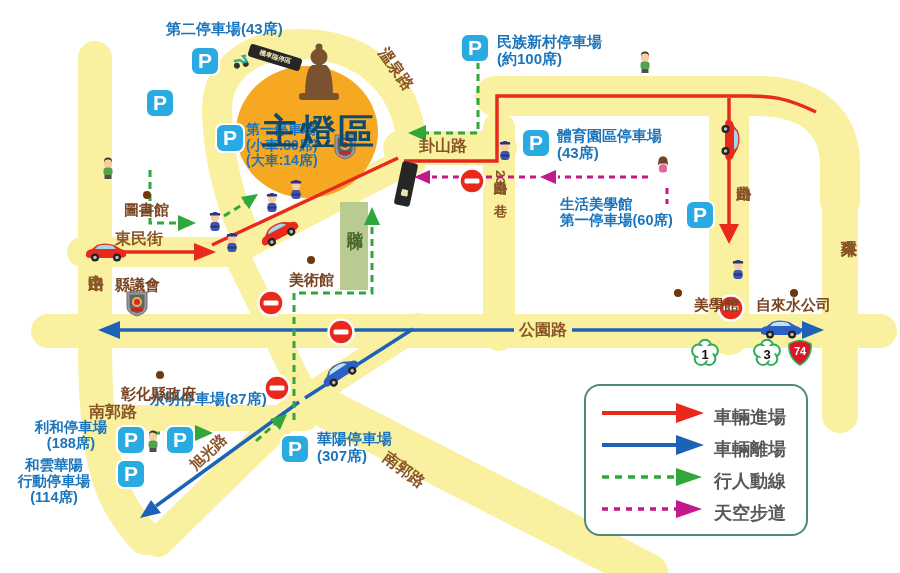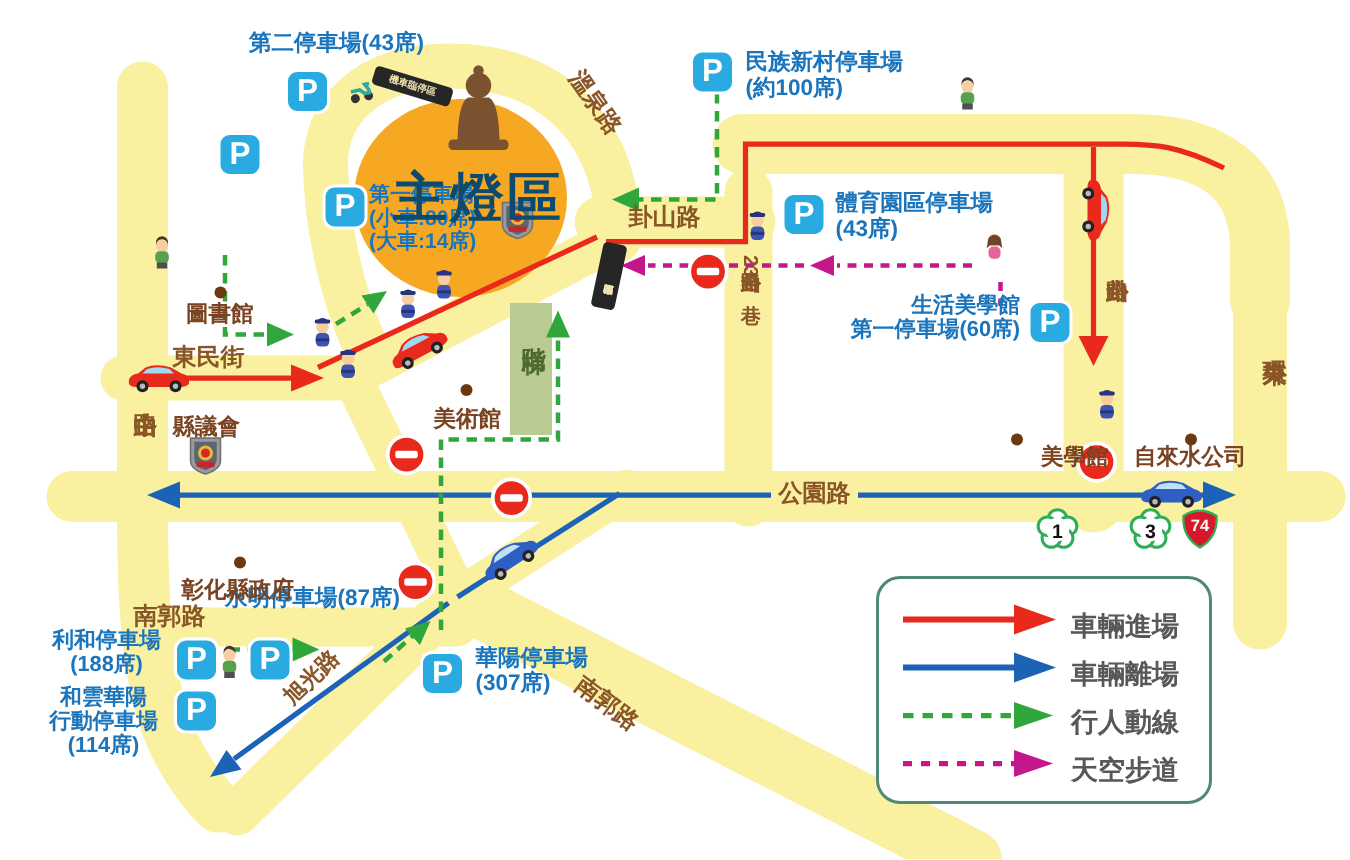--- a/index.html
+++ b/index.html
@@ -5,21 +5,21 @@
   html,body{margin:0;padding:0;background:#fff;}
   .stage{position:relative;width:900px;height:573px;background:#fff;overflow:hidden;
          font-family:"Liberation Sans",sans-serif;}
   .stage svg.base{position:absolute;left:0;top:0;}
   .lbl{position:absolute;font-weight:bold;white-space:nowrap;line-height:1.12;}
   .blue{color:#1B75BC;font-size:15px;}
   .road{color:#8A5527;font-size:16px;}
   .place{color:#7A4422;font-size:15px;}
   .vert{writing-mode:vertical-rl;}
   .ctr{text-align:center;}
-  .rgt{text-align:right;}
+  .rgt{}
   .zone{color:#0c4a6e;font-size:36px;letter-spacing:2px;}
   .stairs{color:#4E6B2E;font-size:16px;letter-spacing:3px;}
   .p-icon{position:absolute;width:30px;height:30px;background:#29ABE2;border:2px solid #fff;
           border-radius:8px;color:#fff;font-weight:bold;font-size:21px;display:flex;
           align-items:center;justify-content:center;box-sizing:border-box;}
   .darksign{position:absolute;background:#262626;color:#EDE3B0;border-radius:3px;
             font-size:6.5px;font-weight:bold;display:flex;align-items:center;justify-content:center;}
   .shield-num{position:absolute;font-weight:bold;color:#111;font-size:13px;transform:translate(-50%,-50%);}
   .shield-num.white{color:#fff;font-size:11px;}
   .legend{position:absolute;left:584px;top:384px;width:224px;height:152px;background:#fff;
@@ -254,21 +254,21 @@
       <div>第一停車場(60席)</div>
 </div>
 
 <div class="lbl blue" style="left:150px;top:391px;"><span>永明停車場(87席)</span></div>
 
 <div class="lbl blue ctr" style="left:30px;top:419px;width:82px;font-size:14.5px;">
   <div>利和停車場</div>
       <div>(188席)</div>
 </div>
 
-<div class="lbl blue ctr" style="left:23px;top:457px;width:92px;font-size:14.5px;">
+<div class="lbl blue ctr" style="left:8px;top:457px;width:92px;font-size:14.5px;">
   <div>和雲華陽</div>
       <div>行動停車場</div>
       <div>(114席)</div>
 </div>
 
 <div class="lbl blue" style="left:317px;top:431px;">
   <div>華陽停車場</div>
       <div>(307席)</div>
 </div>
 

